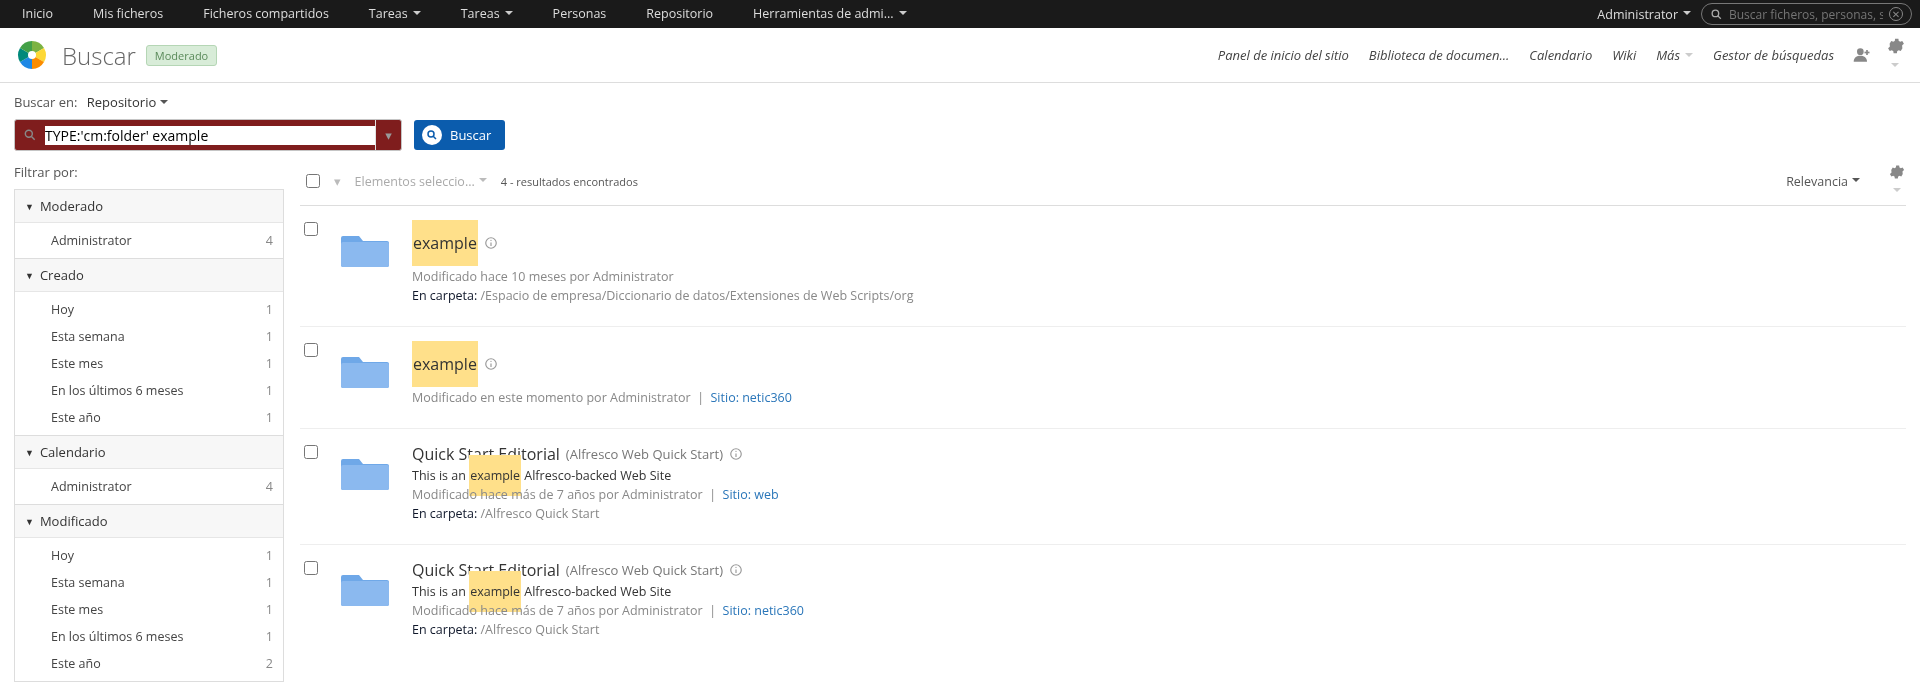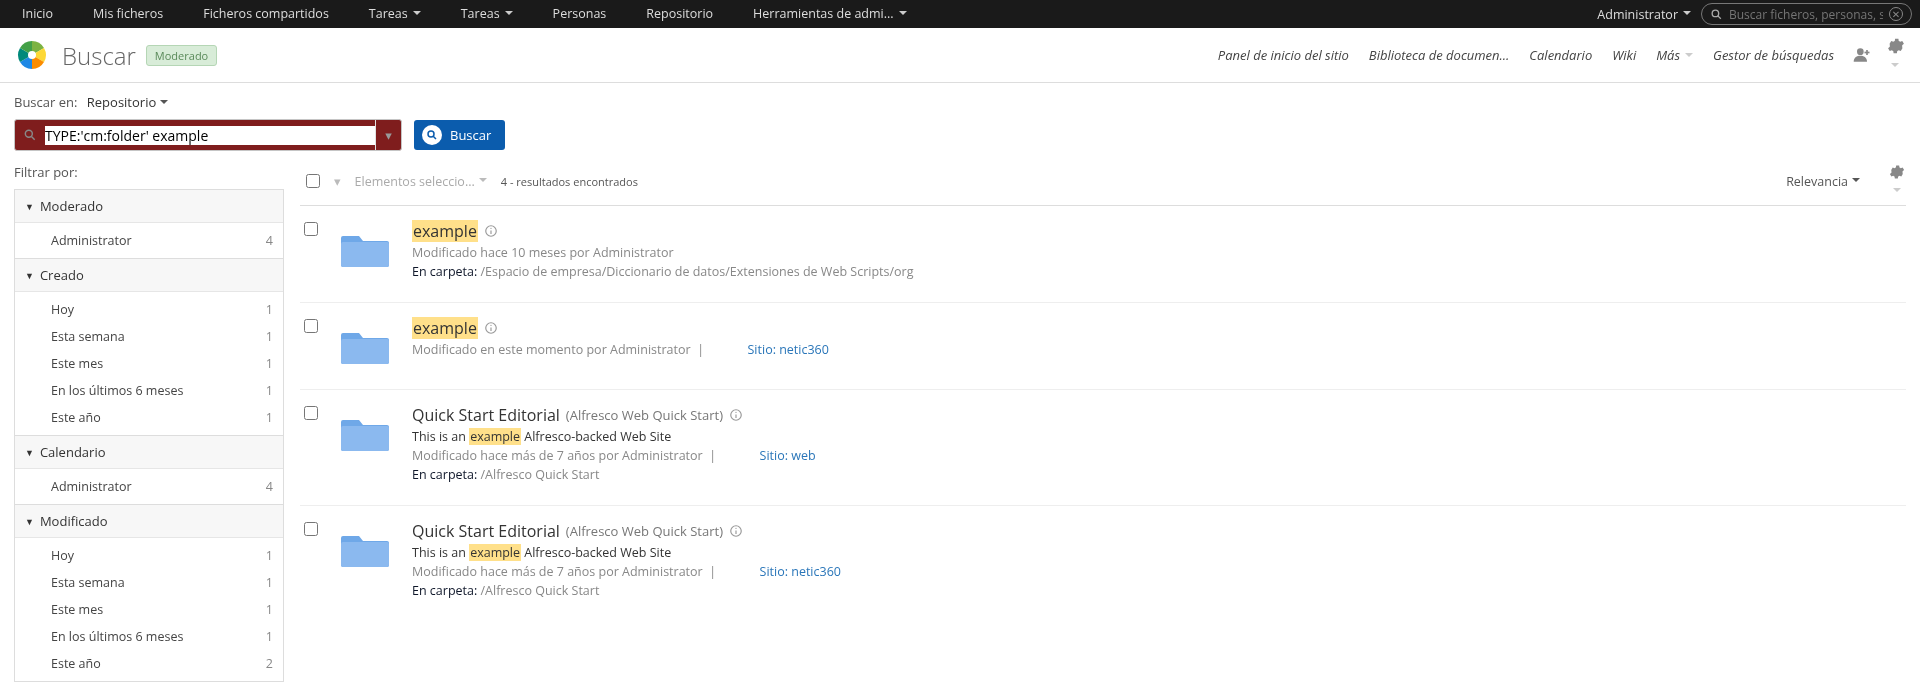--- a/index.html
+++ b/index.html
@@ -61,26 +61,26 @@
   .resultbar-spacer { flex:1; }
   .sort { color:#555; font-size:12.5px; }
   .sort::after { content:""; display:inline-block; margin-left:4px; border:4px solid transparent; border-top-color:#555; vertical-align:middle; }
 
   .row { display:flex; gap:18px; padding:14px 4px 22px; border-bottom:1px solid #eee; }
   .row:last-child{border-bottom:none;}
   .row .cb { padding-top:2px; }
   .thumb { width:58px; display:flex; justify-content:center; padding-top:8px;}
   .meta { flex:1; }
   .title-line { font-size:16px; color:#333; display:flex; align-items:center; gap:6px; flex-wrap:wrap;}
-  .hl { background:#ffe08a; padding:0 1px; }
+  .hl { background:#ffe08a; padding:12px 1px; }
   .subtitle { color:#777; font-size:13px; }
   .info-ic { color:#999; font-size:13px; }
   .snippet { color:#333; font-size:12.5px; margin-top:2px;}
   .modline { color:#888; font-size:12.5px; margin-top:2px;}
-  .site { color:#2a76b9;margin-left:37px; }
+  .site { color:#2a76b9; }
   .pathline { color:#888; font-size:12.5px; margin-top:2px;}
   .pathlabel{ color:#0f172a; }
   .pathval{ color:#888;margin-top:30px; }
 
   input[type=checkbox]{ width:14px;height:14px; }
 
   
   svg { display:block; }
 </style>
 </head>

